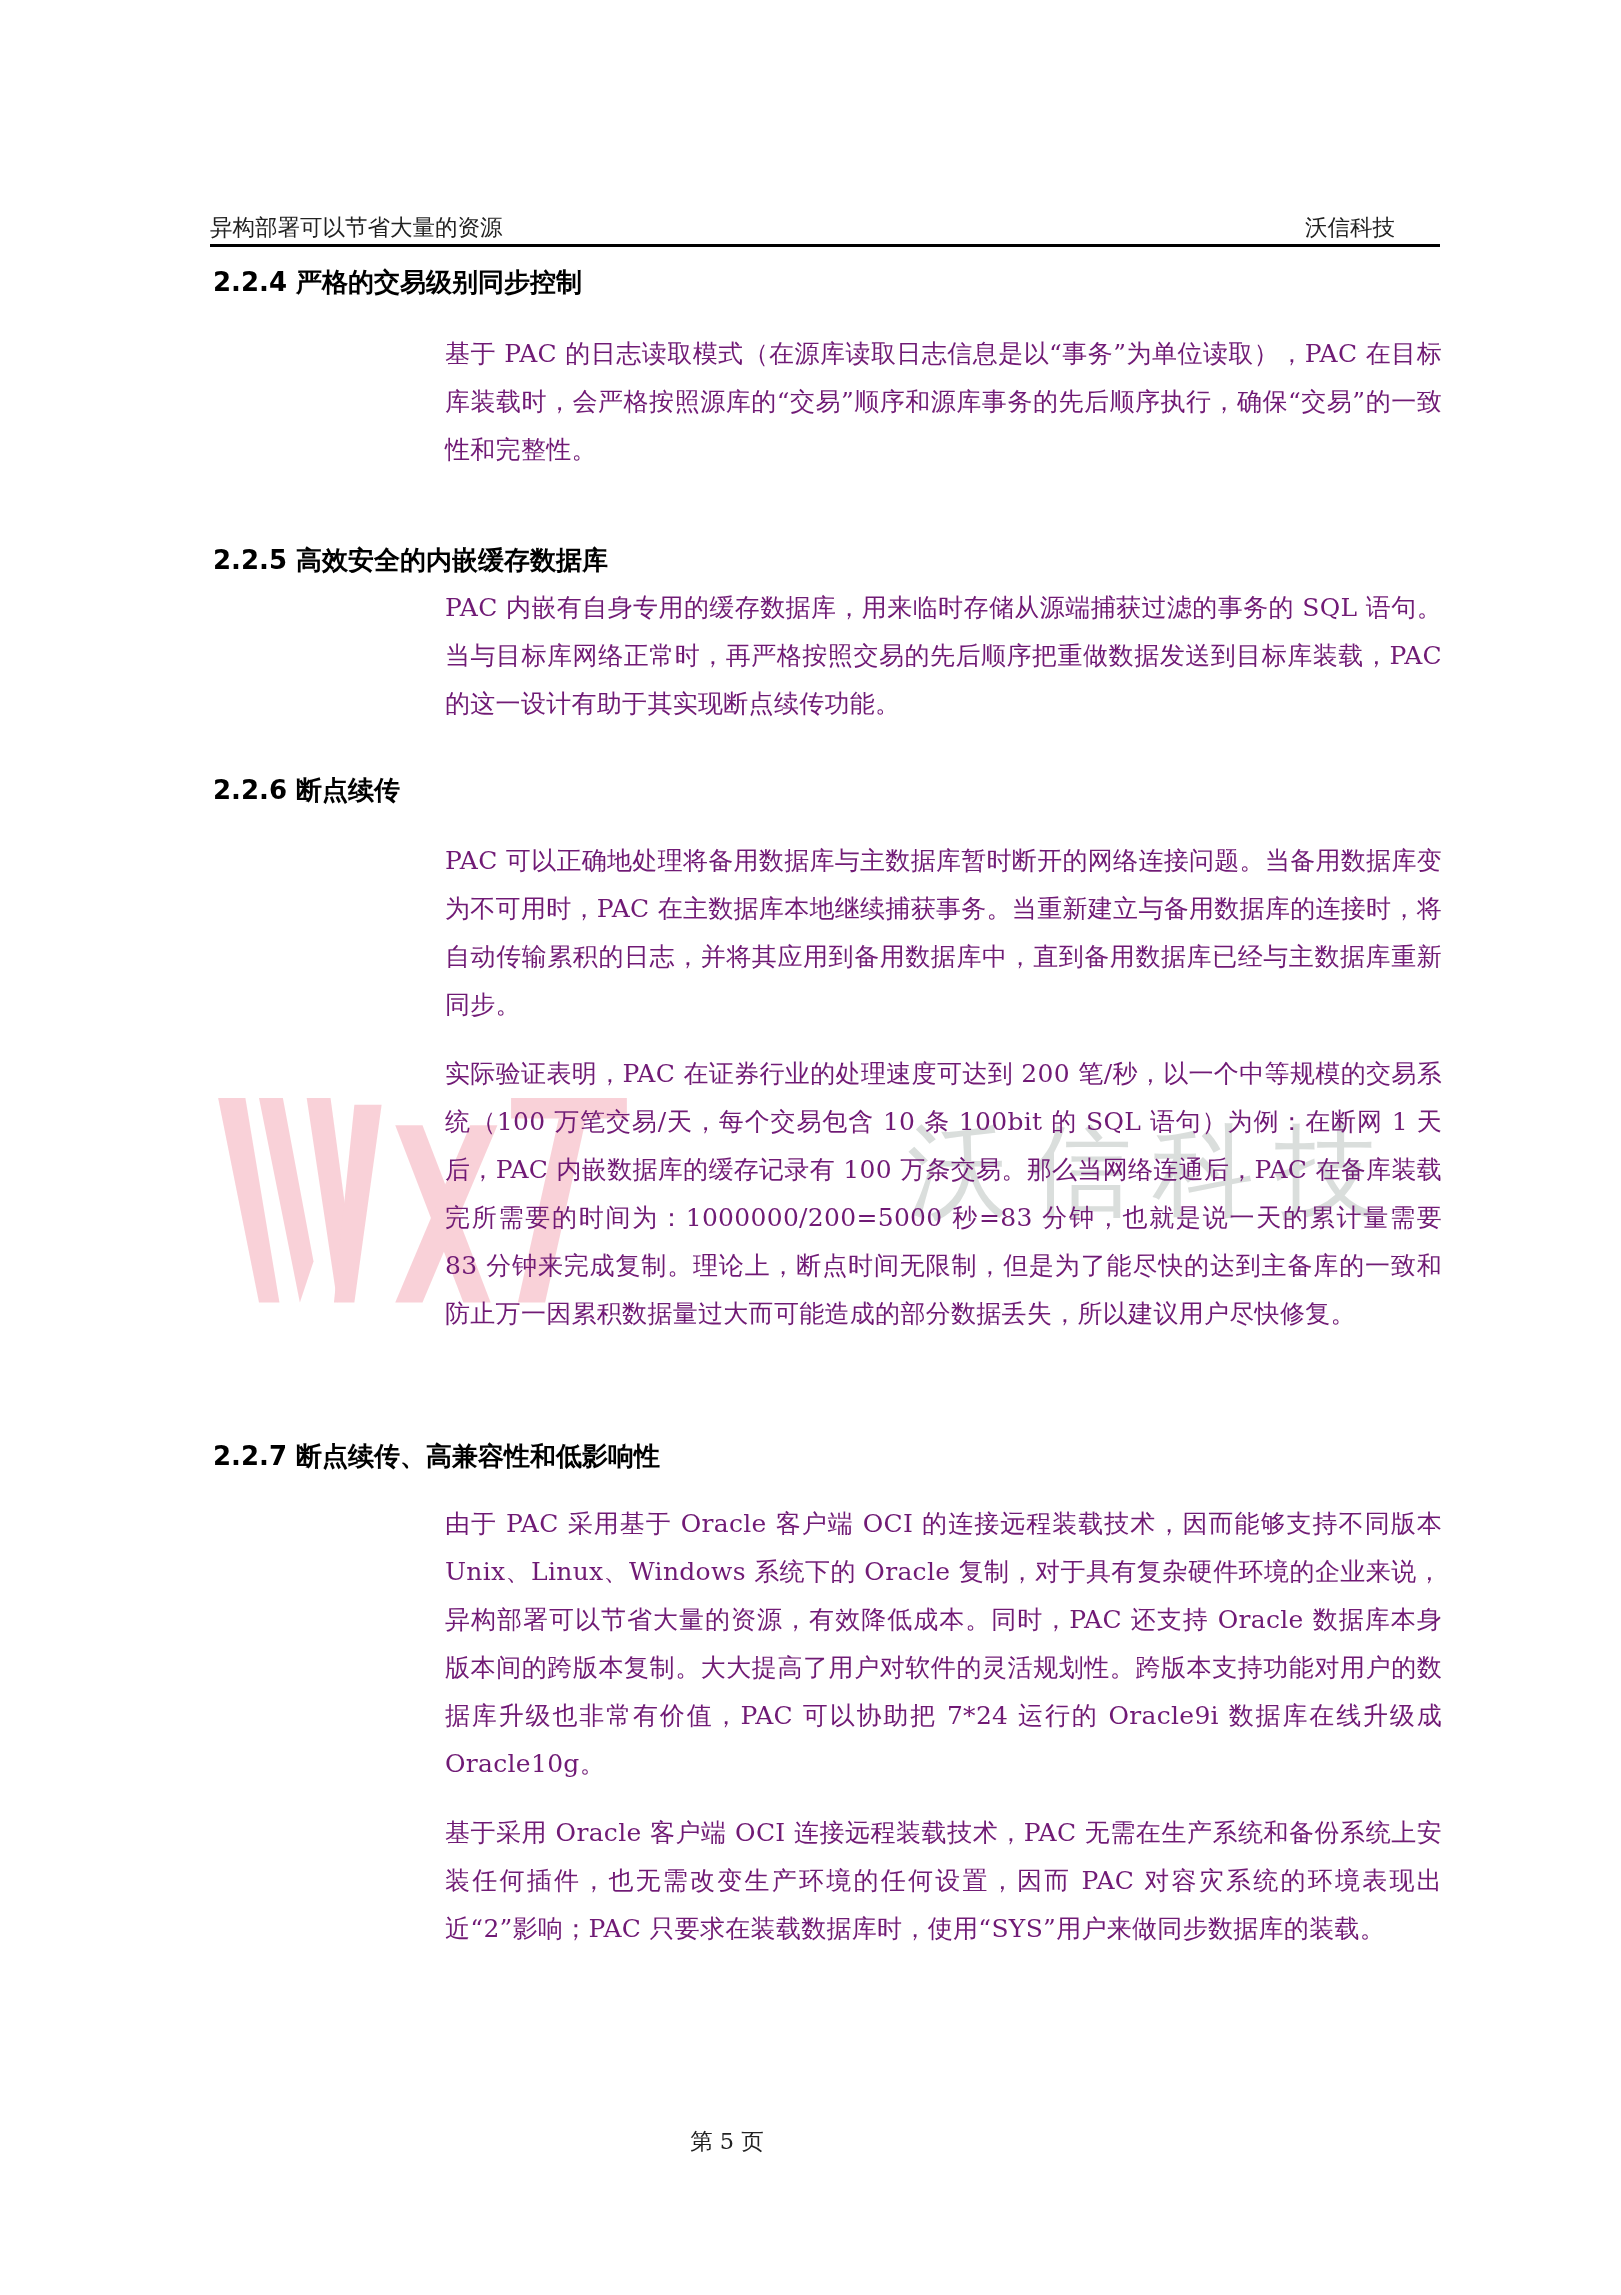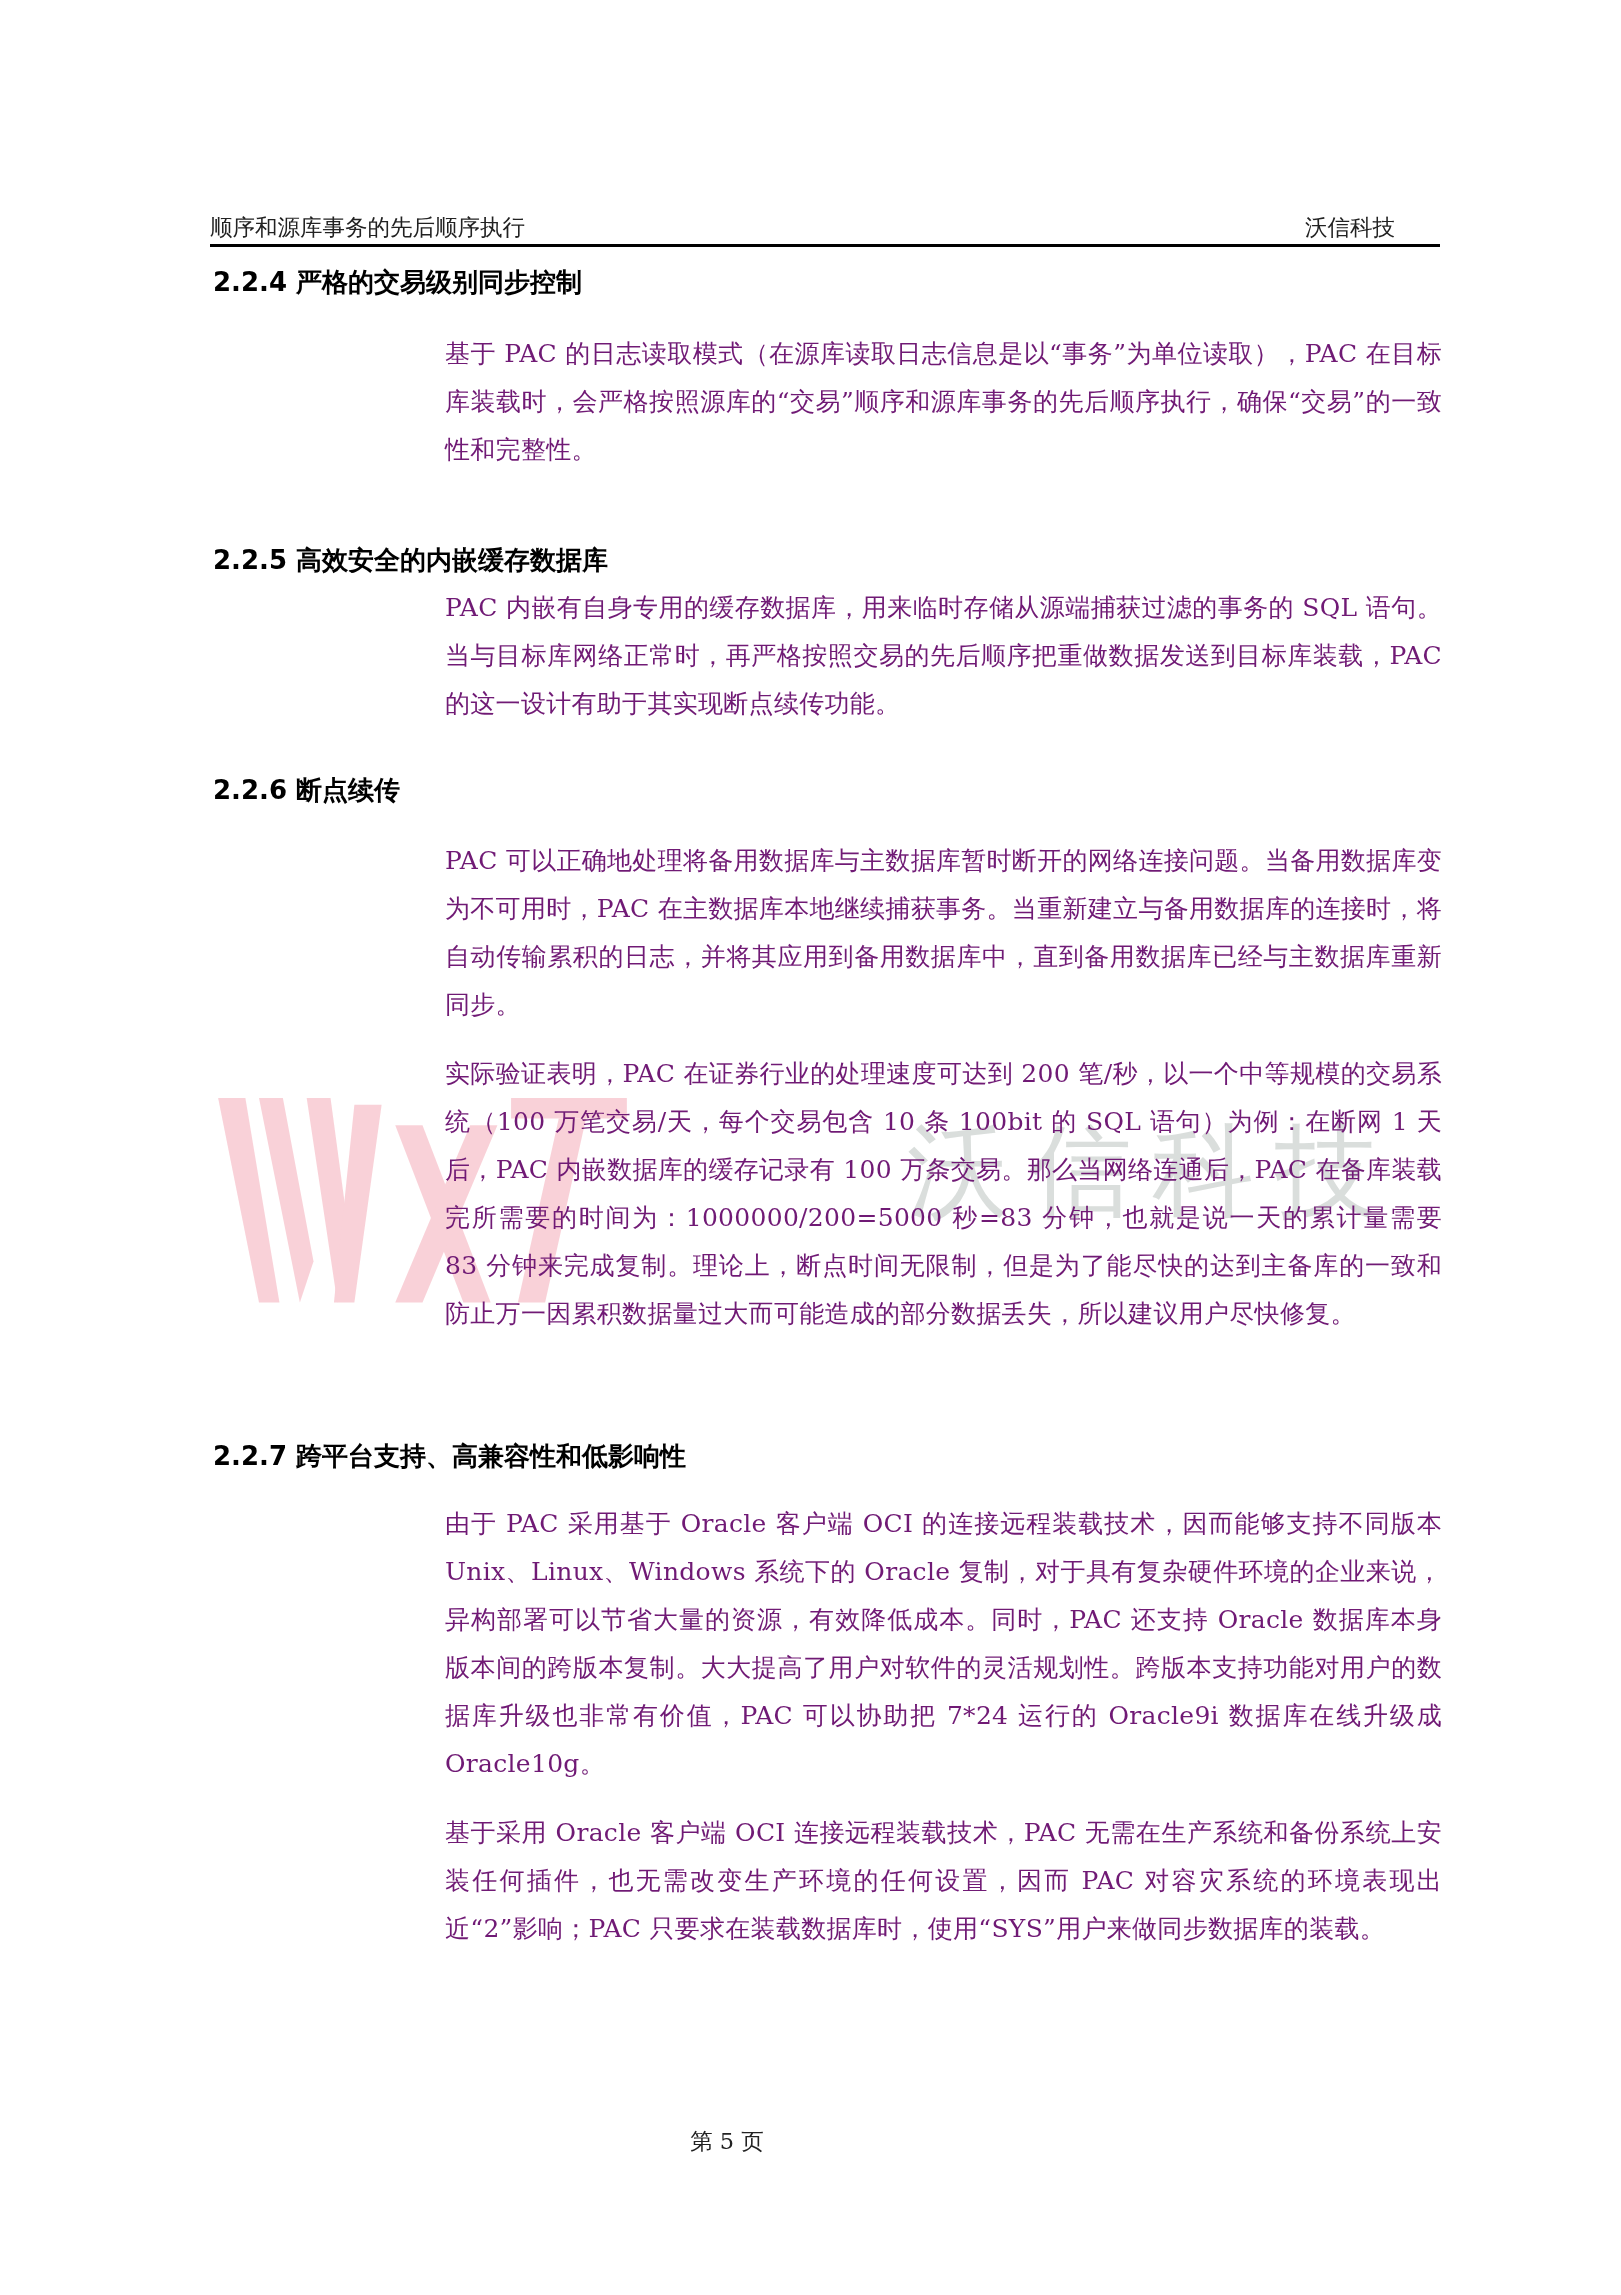--- a/index.html
+++ b/index.html
@@ -33,33 +33,33 @@
     <polygon points="200,10 240,10 200,300 170,300"></polygon>
     <polygon points="260,40 300,40 400,300 360,300"></polygon>
     <polygon points="370,40 410,40 300,300 260,300"></polygon>
     <polygon points="430,0 600,0 600,30 430,30"></polygon>
     <polygon points="500,30 540,30 480,300 440,300"></polygon>
   </g>
 </svg>
 <div class="wm wm-text">沃信科技</div>
 
 <div class="header">
-  <span class="header-left">顺序和源库事务的先后顺序执行</span>
+  <span class="header-left">异构部署可以节省大量的资源</span>
   <span class="header-right">沃信科技</span>
 </div>
 <div class="header-rule"></div>
 
 <div class="h3" style="top:265px;">2.2.4 严格的交易级别同步控制</div>
 <div class="para" style="top:330px;">基于 PAC 的日志读取模式（在源库读取日志信息是以“事务”为单位读取），PAC 在目标库装载时，会严格按照源库的“交易”顺序和源库事务的先后顺序执行，确保“交易”的一致性和完整性。</div>
 
 <div class="h3" style="top:520px;margin-top:23px;">2.2.5 高效安全的内嵌缓存数据库</div>
 <div class="para" style="top:584px;">PAC 内嵌有自身专用的缓存数据库，用来临时存储从源端捕获过滤的事务的 SQL 语句。当与目标库网络正常时，再严格按照交易的先后顺序把重做数据发送到目标库装载，PAC 的这一设计有助于其实现断点续传功能。</div>
 
 <div class="h3" style="top:773px;">2.2.6 断点续传</div>
 <div class="para" style="top:837px;">PAC 可以正确地处理将备用数据库与主数据库暂时断开的网络连接问题。当备用数据库变为不可用时，PAC 在主数据库本地继续捕获事务。当重新建立与备用数据库的连接时，将自动传输累积的日志，并将其应用到备用数据库中，直到备用数据库已经与主数据库重新同步。</div>
 <div class="para" style="top:1050px;">实际验证表明，PAC 在证券行业的处理速度可达到 200 笔/秒，以一个中等规模的交易系统（100 万笔交易/天，每个交易包含 10 条 100bit 的 SQL 语句）为例：在断网 1 天后，PAC 内嵌数据库的缓存记录有 100 万条交易。那么当网络连通后，PAC 在备库装载完所需要的时间为：1000000/200=5000 秒=83 分钟，也就是说一天的累计量需要 83 分钟来完成复制。理论上，断点时间无限制，但是为了能尽快的达到主备库的一致和防止万一因累积数据量过大而可能造成的部分数据丢失，所以建议用户尽快修复。</div>
 
-<div class="h3" style="top:1439px;">2.2.7 跨平台支持、高兼容性和低影响性</div>
+<div class="h3" style="top:1439px;">2.2.7 断点续传、高兼容性和低影响性</div>
 <div class="para" style="top:1500px;">由于 PAC 采用基于 Oracle 客户端 OCI 的连接远程装载技术，因而能够支持不同版本 Unix、Linux、Windows 系统下的 Oracle 复制，对于具有复杂硬件环境的企业来说，异构部署可以节省大量的资源，有效降低成本。同时，PAC 还支持 Oracle 数据库本身版本间的跨版本复制。大大提高了用户对软件的灵活规划性。跨版本支持功能对用户的数据库升级也非常有价值，PAC 可以协助把 7*24 运行的 Oracle9i 数据库在线升级成 Oracle10g。</div>
 <div class="para" style="top:1809px;">基于采用 Oracle 客户端 OCI 连接远程装载技术，PAC 无需在生产系统和备份系统上安装任何插件，也无需改变生产环境的任何设置，因而 PAC 对容灾系统的环境表现出近“2”影响；PAC 只要求在装载数据库时，使用“SYS”用户来做同步数据库的装载。</div>
 
 <div class="footer">第 5 页</div>
 
 
 </body></html>

